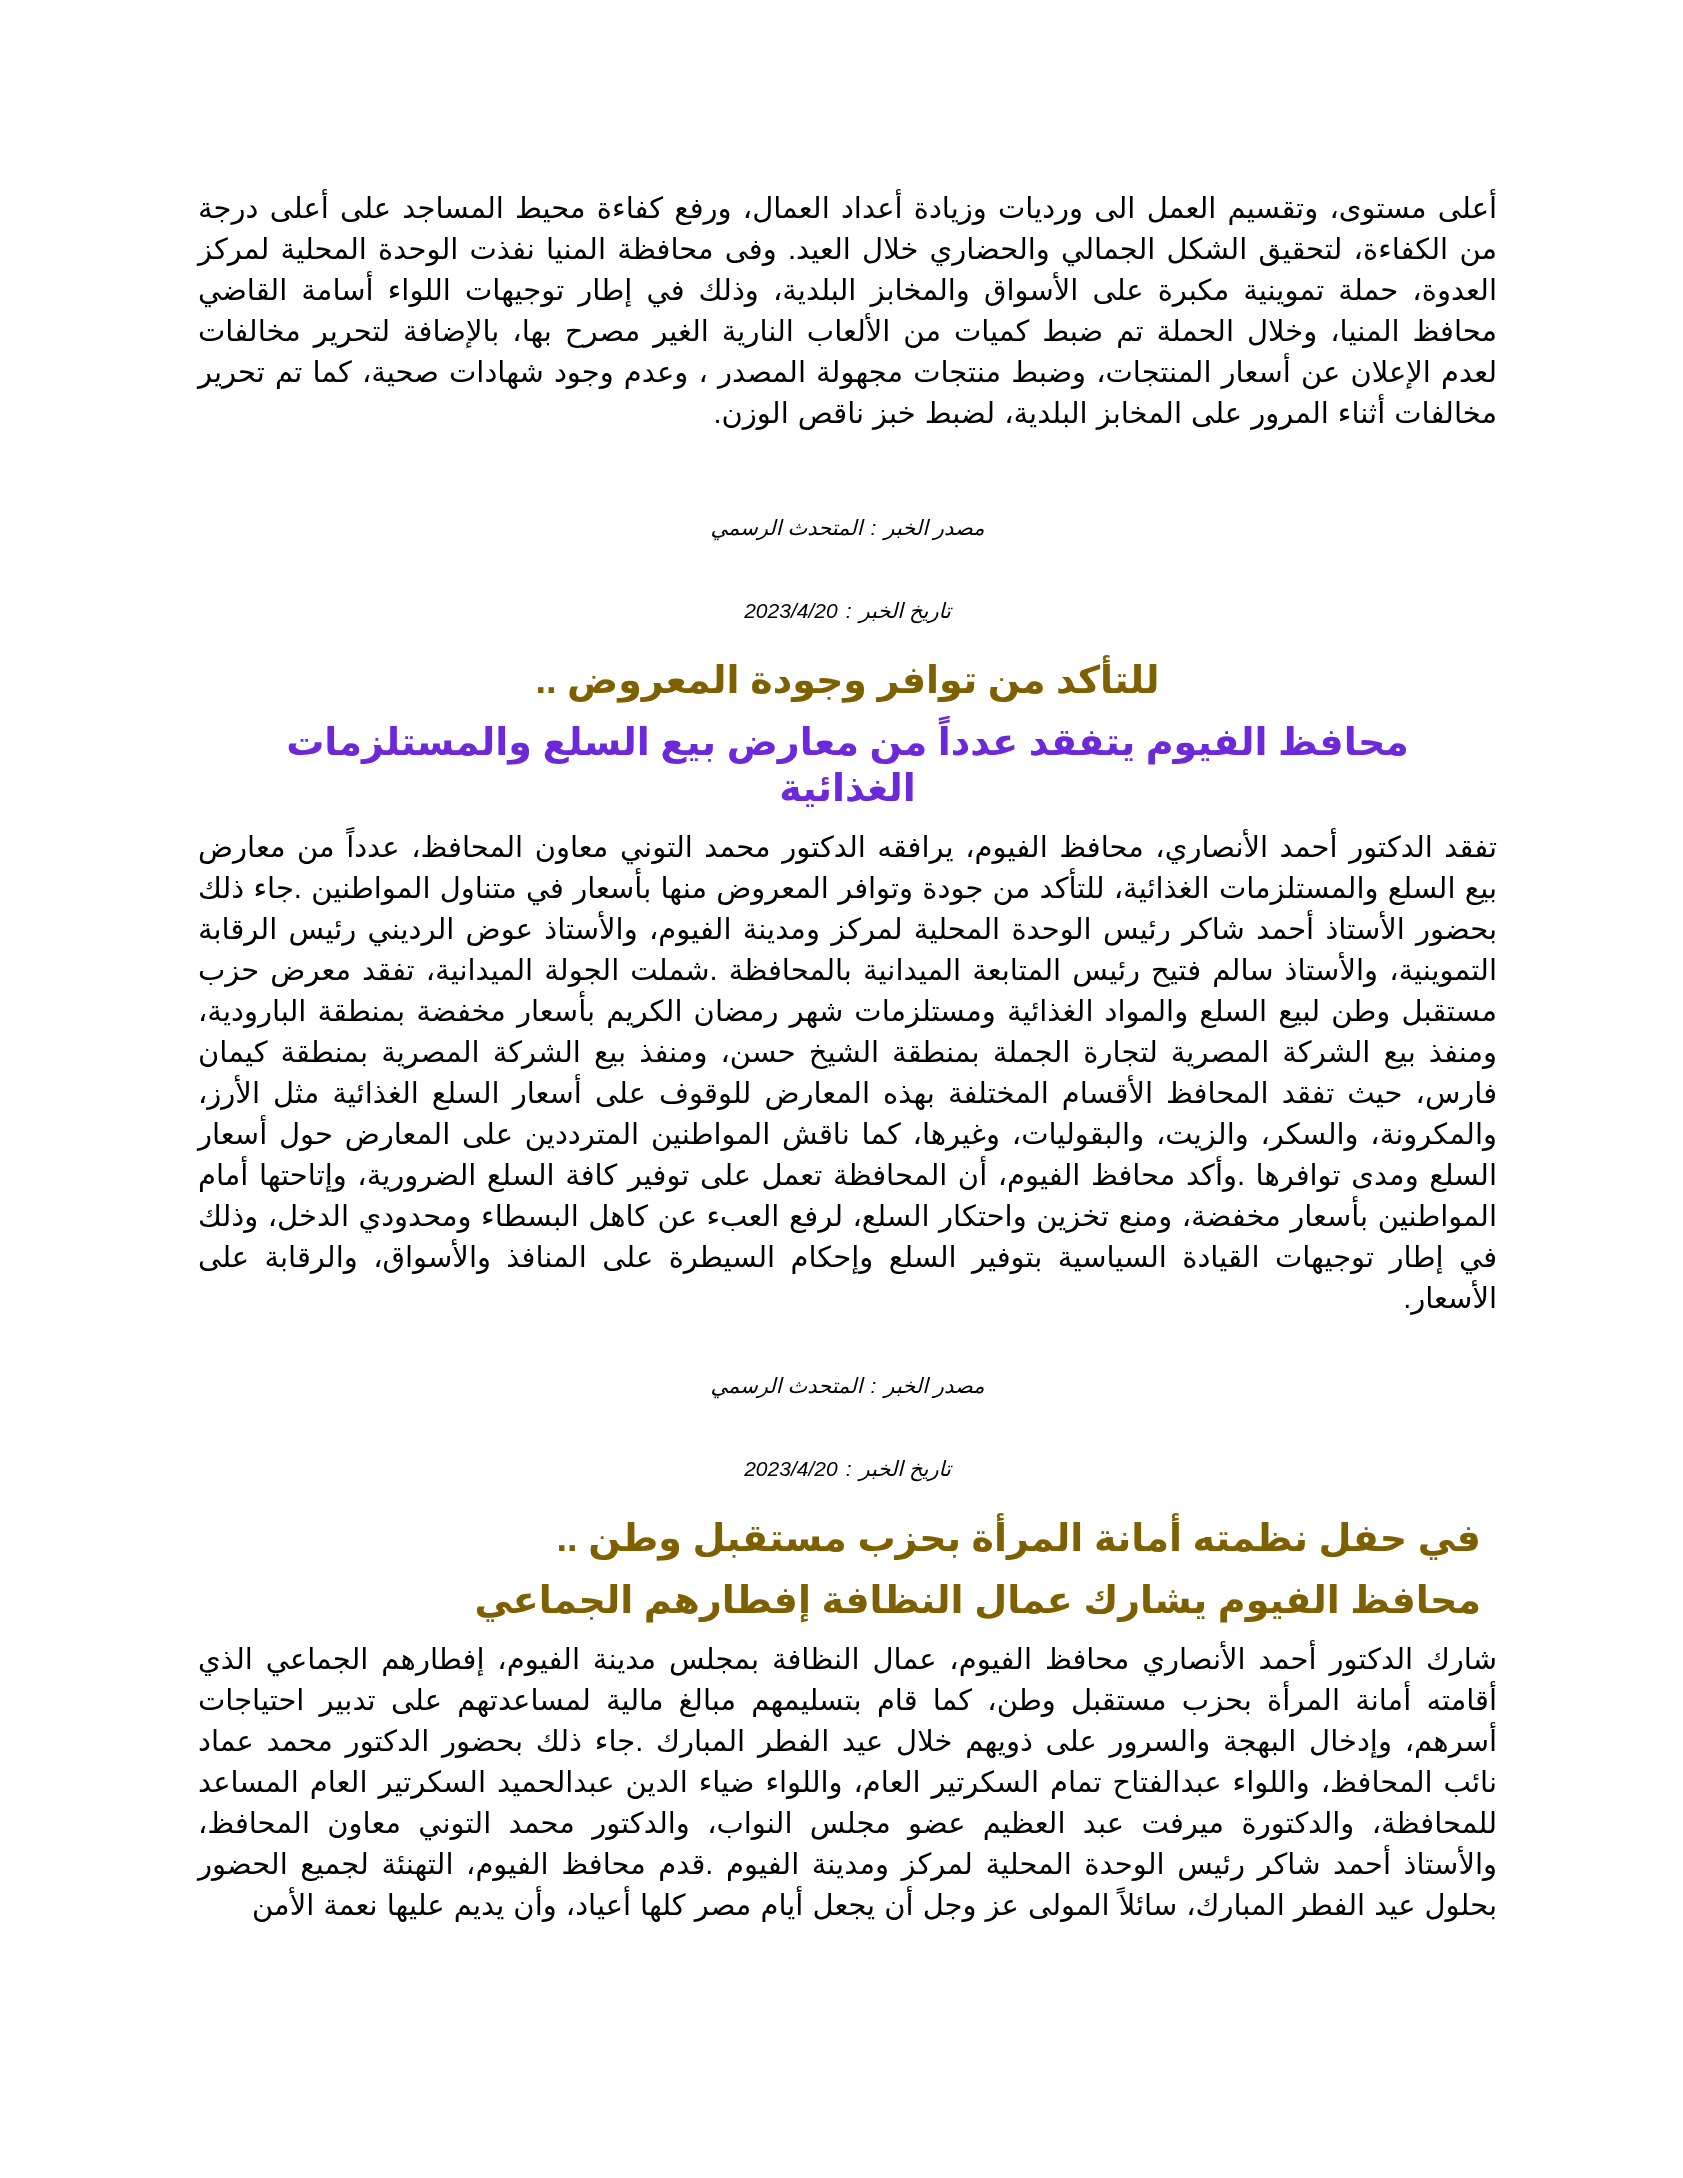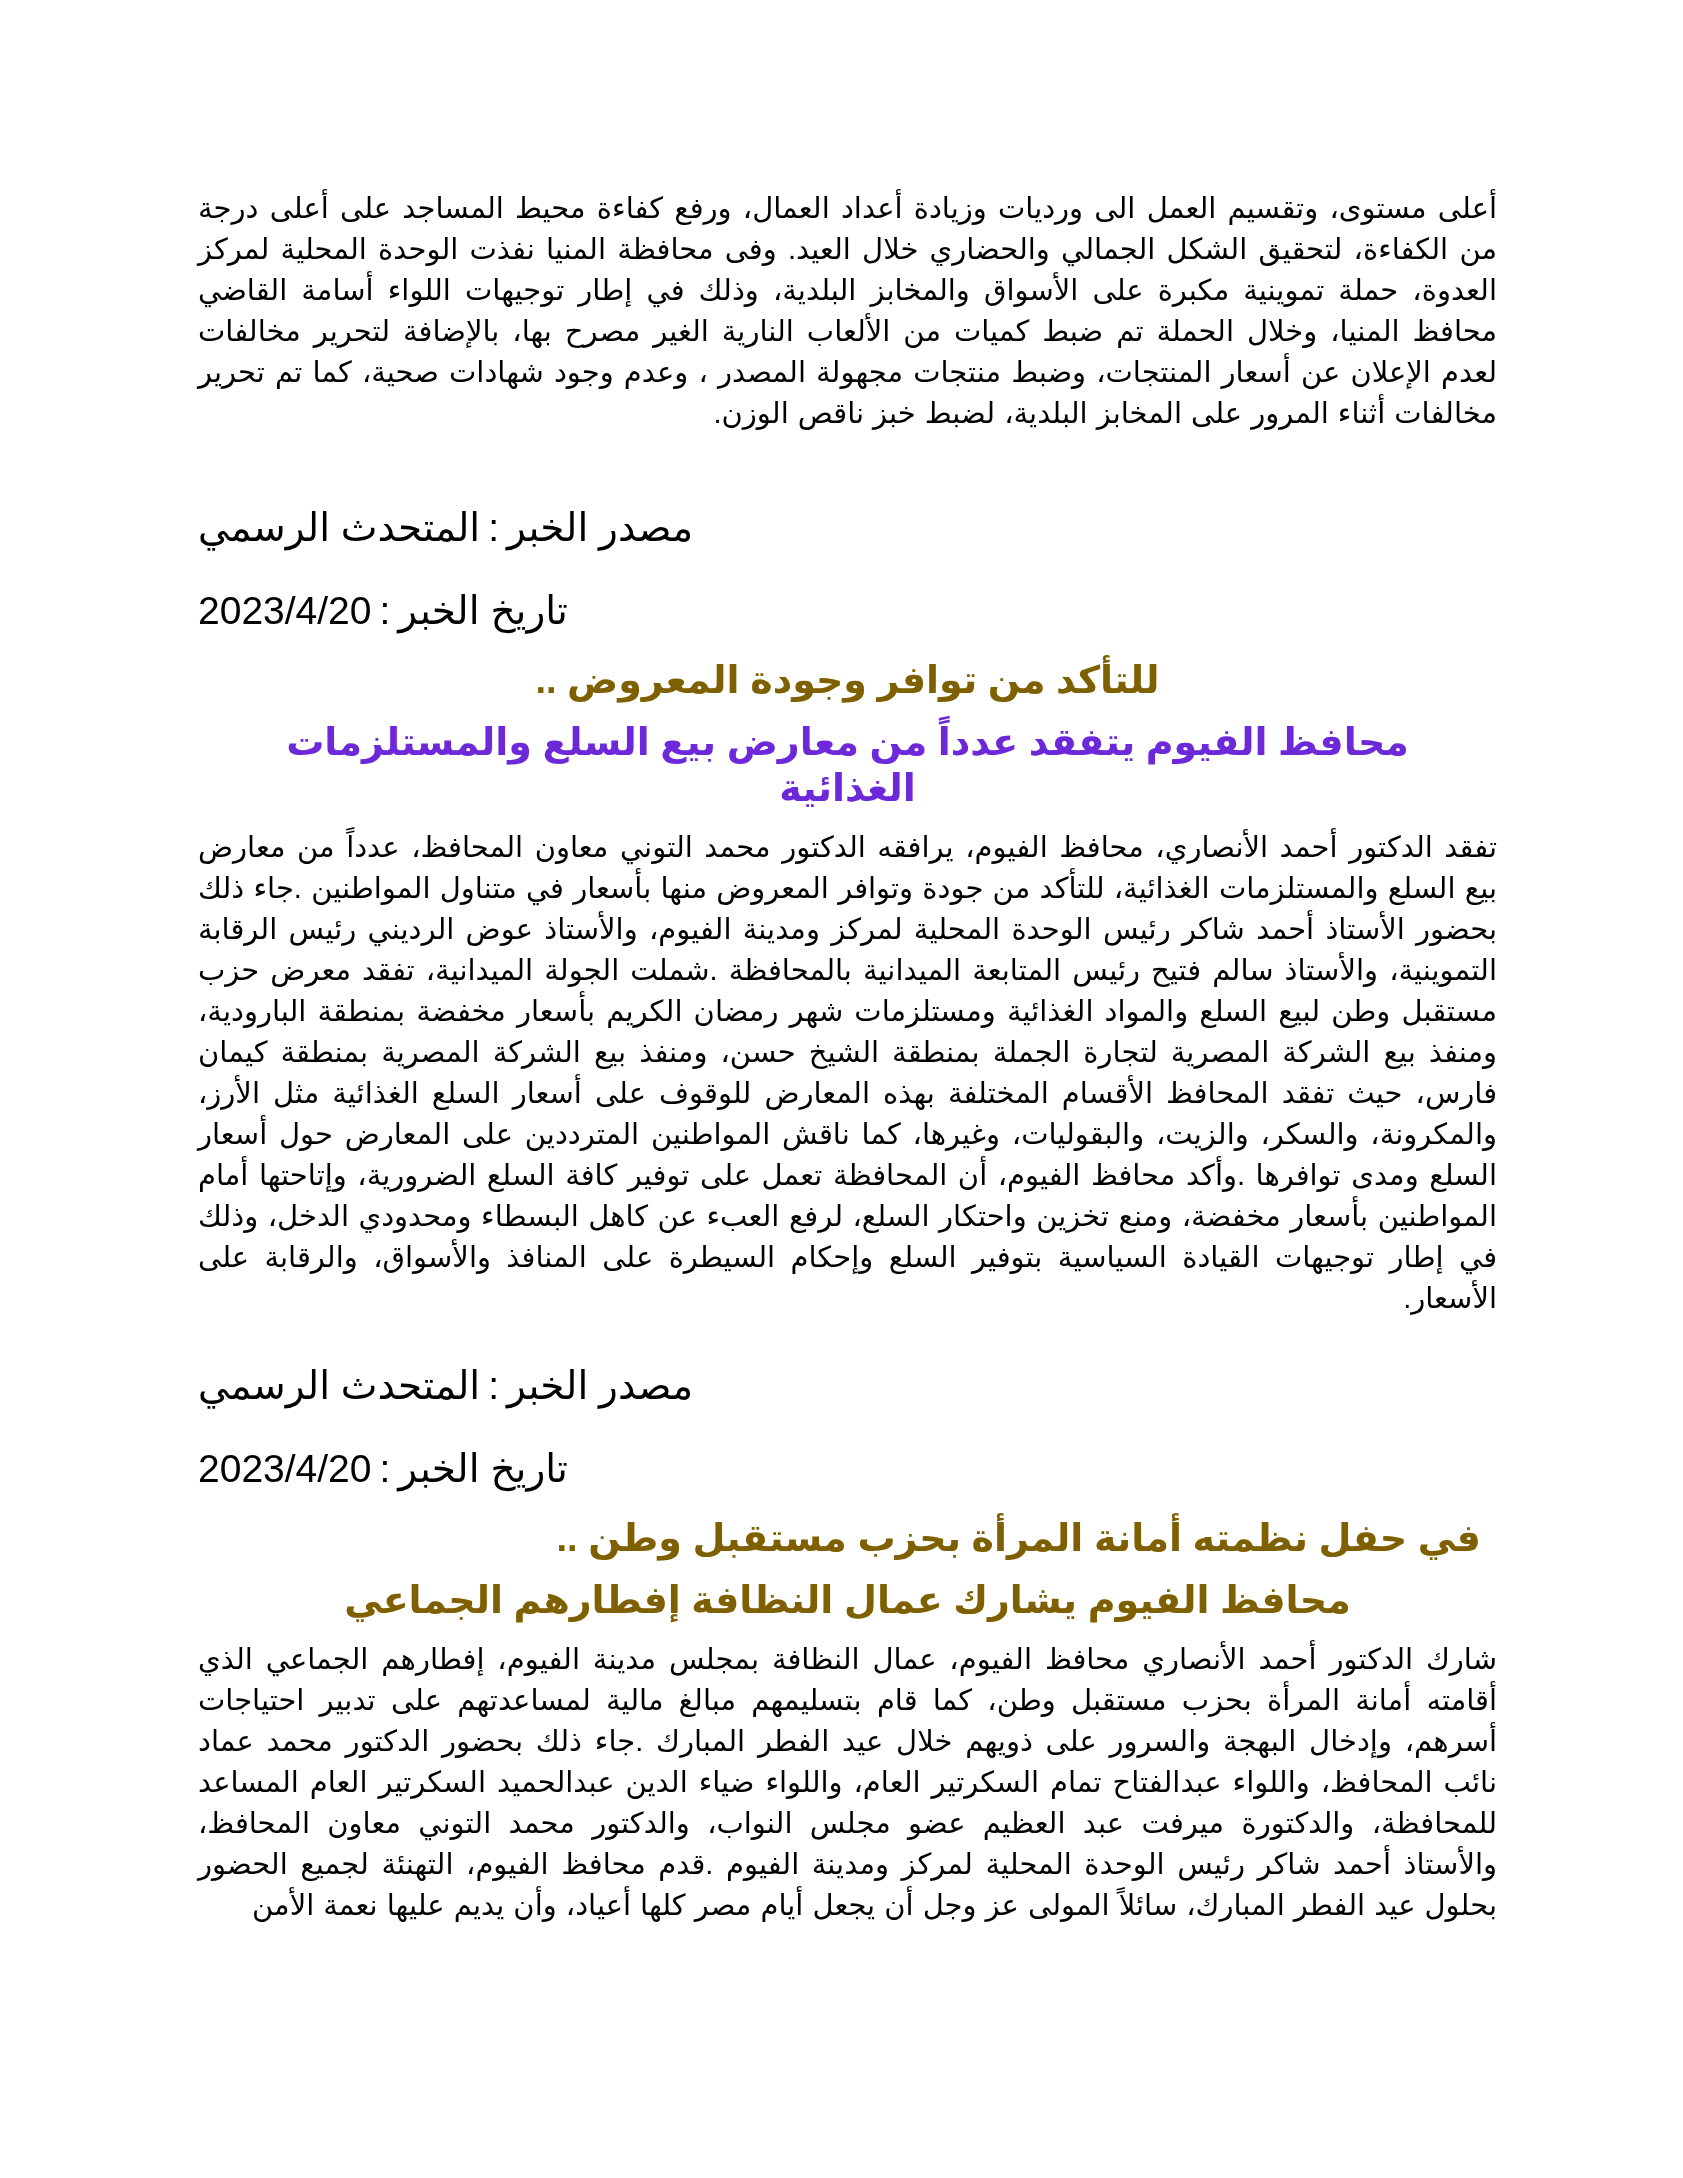--- a/index.html
+++ b/index.html
@@ -24,24 +24,25 @@
     }
     .para {
       font-size: 29px;
       line-height: 41px;
       text-align: justify;
       text-align-last: right;
       margin: 0;
       word-spacing: 1px;
     }
     .meta {
-      font-size: 39px;
+      font-size: 21px;
       line-height: 41px;
       margin: 0;
-      text-align: left;
+      text-align: center;
+      font-style: italic;
     }
     .meta .sep { padding: 0 8px; }
     .meta-src { margin-top: 73px; }
     .meta-date { margin-top: 42px; }
     .headline {
       margin: 16px;
       text-align: center;
       font-weight: bold;
       color: #7f6000;
       font-size: 38px;
@@ -74,18 +75,18 @@
 
   <p class="meta meta-src-2">
     <span>مصدر الخبر</span><span class="sep">:</span><span>المتحدث الرسمي</span>
   </p>
   <p class="meta meta-date">
     <span>تاريخ الخبر</span><span class="sep">:</span><span class="num">2023/4/20</span>
   </p>
 
   <div class="headline-block-2">
     <p class="headline" style="color: rgb(127, 96, 0); text-align: right;">في حفل نظمته أمانة المرأة بحزب مستقبل وطن ..</p>
-    <p class="headline" style="color: rgb(127, 96, 0);">محافظ الفيوم يشارك عمال النظافة إفطارهم الجماعي</p>
+    <p class="headline" style="color: rgb(127, 96, 0); text-align: right;">محافظ الفيوم يشارك عمال النظافة إفطارهم الجماعي</p>
   </div>
   <p class="para">شارك الدكتور أحمد الأنصاري محافظ الفيوم، عمال النظافة بمجلس مدينة الفيوم، إفطارهم الجماعي الذي أقامته أمانة المرأة بحزب مستقبل وطن، كما قام بتسليمهم مبالغ مالية لمساعدتهم على تدبير احتياجات أسرهم، وإدخال البهجة والسرور على ذويهم خلال عيد الفطر المبارك .جاء ذلك بحضور الدكتور محمد عماد نائب المحافظ، واللواء عبدالفتاح تمام السكرتير العام، واللواء ضياء الدين عبدالحميد السكرتير العام المساعد للمحافظة، والدكتورة ميرفت عبد العظيم عضو مجلس النواب، والدكتور محمد التوني معاون المحافظ، والأستاذ أحمد شاكر رئيس الوحدة المحلية لمركز ومدينة الفيوم .قدم محافظ الفيوم، التهنئة لجميع الحضور بحلول عيد الفطر المبارك، سائلاً المولى عز وجل أن يجعل أيام مصر كلها أعياد، وأن يديم عليها نعمة الأمن</p>
 
 </div>
 
 
 </body></html>

